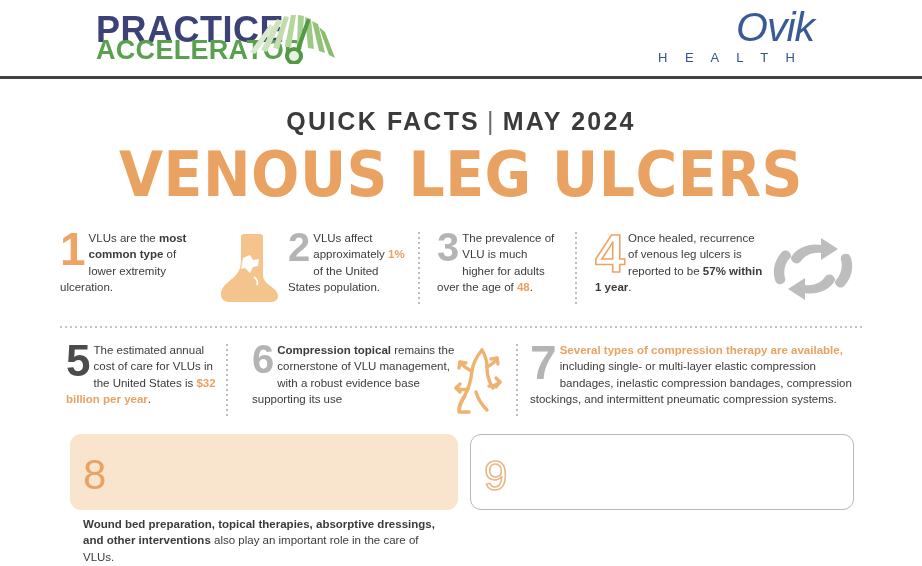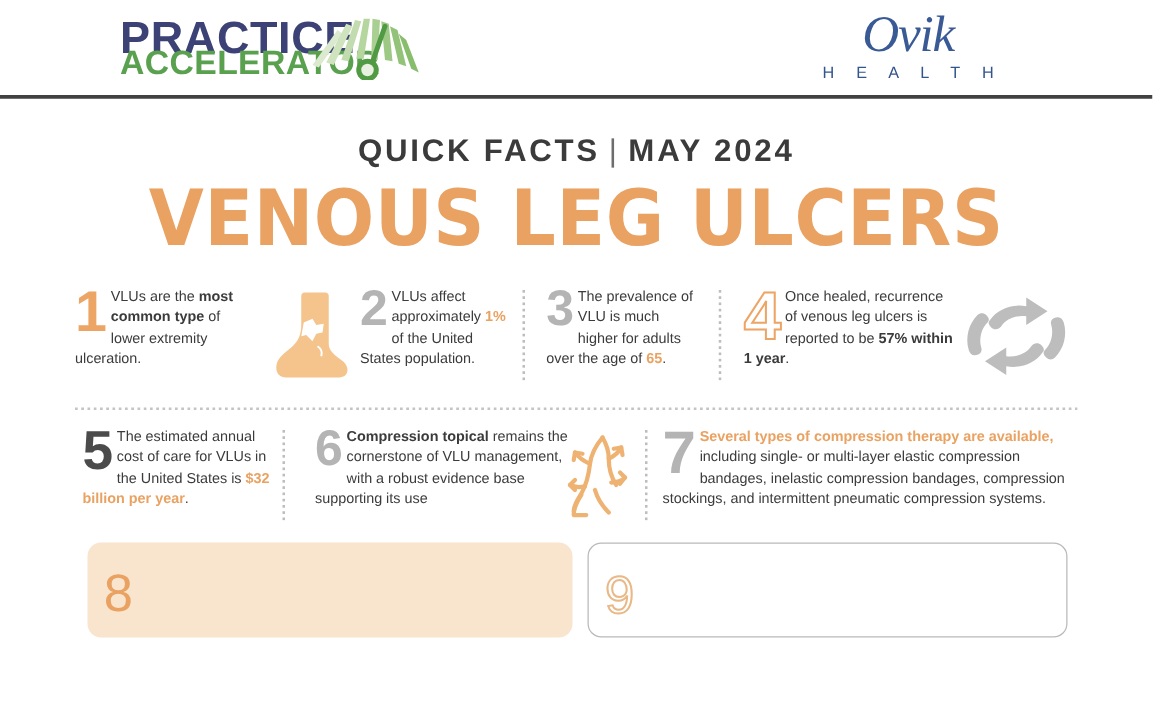--- a/index.html
+++ b/index.html
@@ -50,26 +50,27 @@
   }
 
   .ovik-logo{
     position:absolute;
     right:108px; top:6px;
     width:175px;
     text-align:center;
   }
   .ovik-script{
     display:block;
-    font-family:Liberation Serif, serif;
+    font-family:Liberation Sans, sans-serif;
     font-style:italic;
     font-size:41px;
     color:#3a5a96;
     line-height:1.05;
     letter-spacing:-1px;
+    text-align:right;
   }
   .ovik-health{
     display:block;
     font-family:"Liberation Sans","DejaVu Sans",sans-serif;
     font-weight:normal;
     font-size:13px;
     letter-spacing:7px;
     color:#34548d;
     margin-top:1px;
     padding-left:7px;
@@ -284,21 +285,21 @@
 
   <div class="vdot" id="vd1"></div>
 
   <div class="fact" id="fact2">
     <span class="num num-gray">2</span>
     <p>VLUs affect approximately <span class="o">1%</span> of the United States population.</p>
   </div>
 
   <div class="fact" id="fact3">
     <span class="num num-gray">3</span>
-    <p>The prevalence of VLU is much higher for adults over the age of <span class="o">65</span>.</p>
+    <p>The prevalence of VLU is much higher for adults over the age of <span class="o">48</span>.</p>
   </div>
 
   <div class="vdot" id="vd2"></div>
 
   <div class="fact" id="fact4">
     <span class="num num-outline">4</span>
     <p>Once healed, recurrence of venous leg ulcers is reported to be <span class="b">57% within 1 year</span>.</p>
   </div>
 
   <svg class="loop-ill" viewBox="0 0 86 66">
@@ -349,18 +350,19 @@
   <div class="fact" id="fact7">
     <span class="num num-gray">7</span>
     <p><span class="o">Several types of compression therapy are available,</span> including single- or multi-layer elastic compression bandages, inelastic compression bandages, compression stockings, and intermittent pneumatic compression systems.</p>
   </div>
 </div>
 
 <div class="row3">
 
   <div class="box" id="box8">
     <span class="num">8</span>
+    <p><span class="b">Wound bed preparation, topical therapies, absorptive dressings, and other interventions</span> also play an important role in the care of VLUs.</p>
   </div>
 
   <div class="box" id="box9">
     <span class="num num-outline-gray">9</span>
   </div>
 </div>
 
 </body></html>

